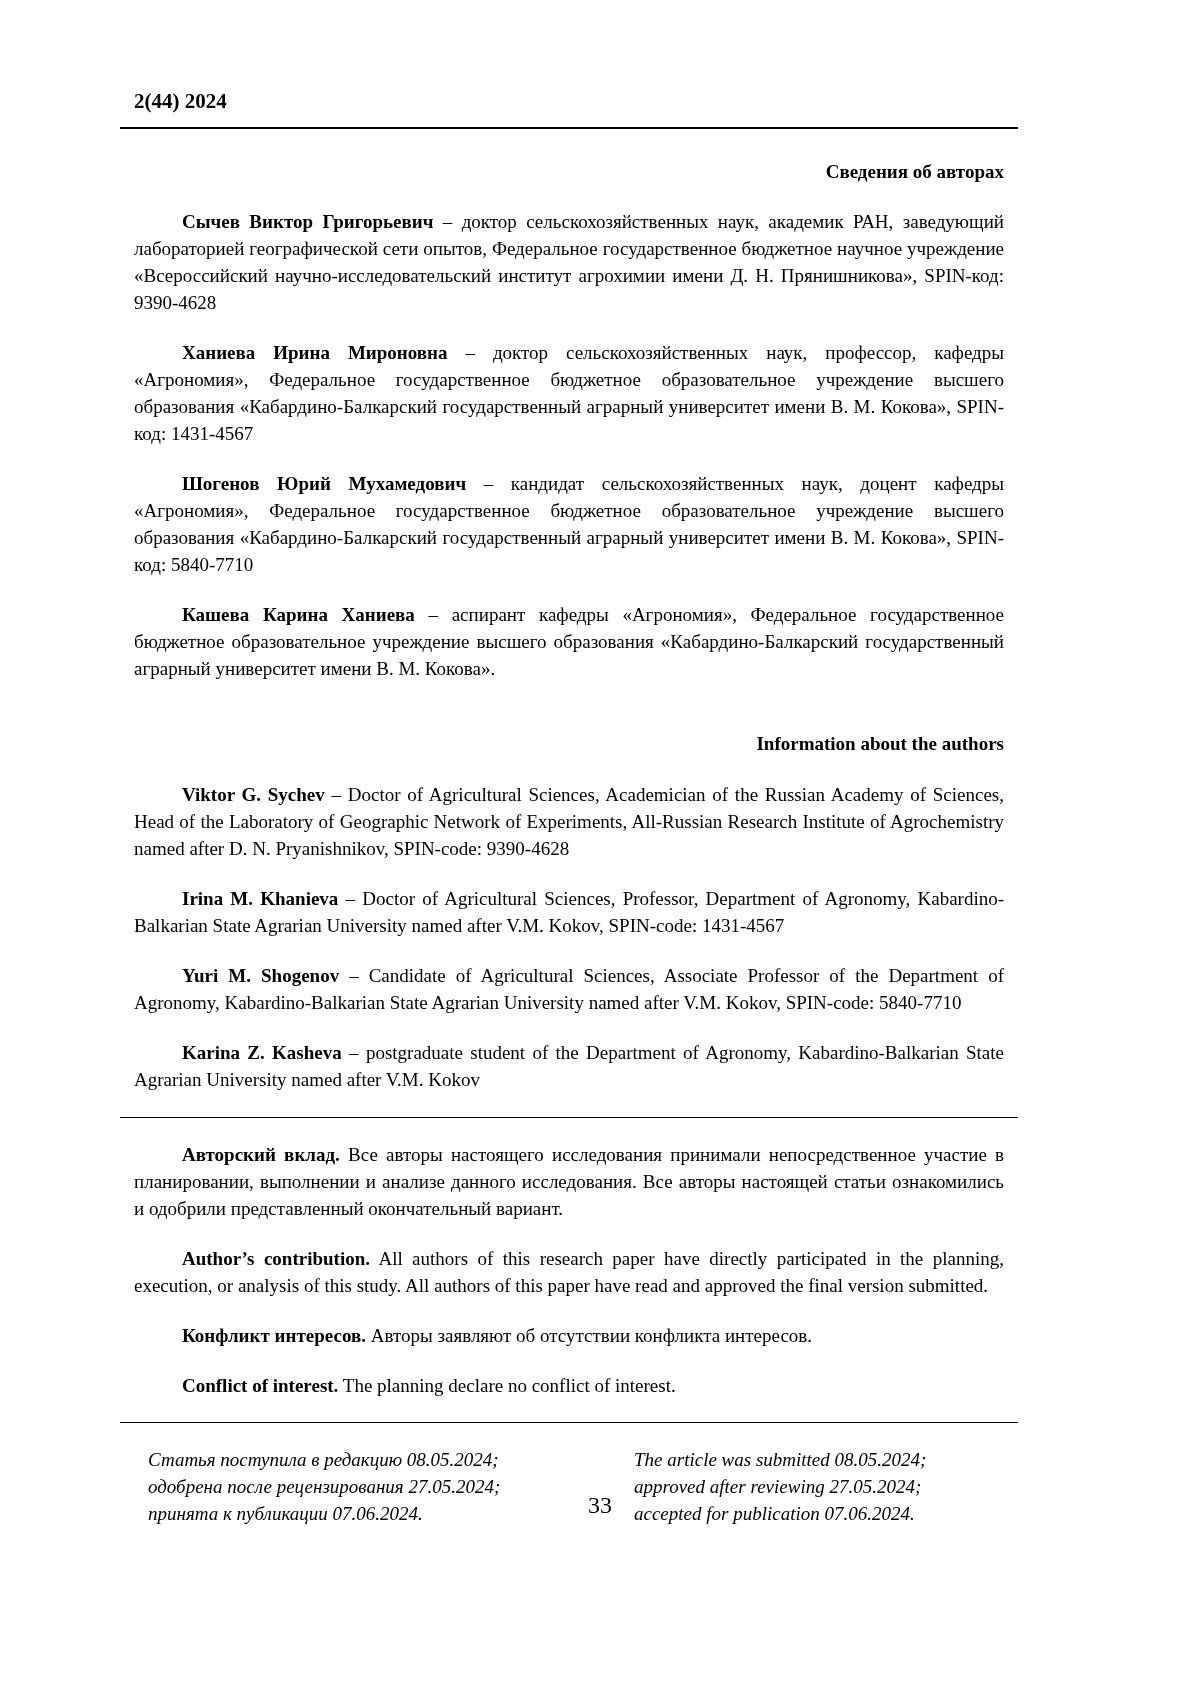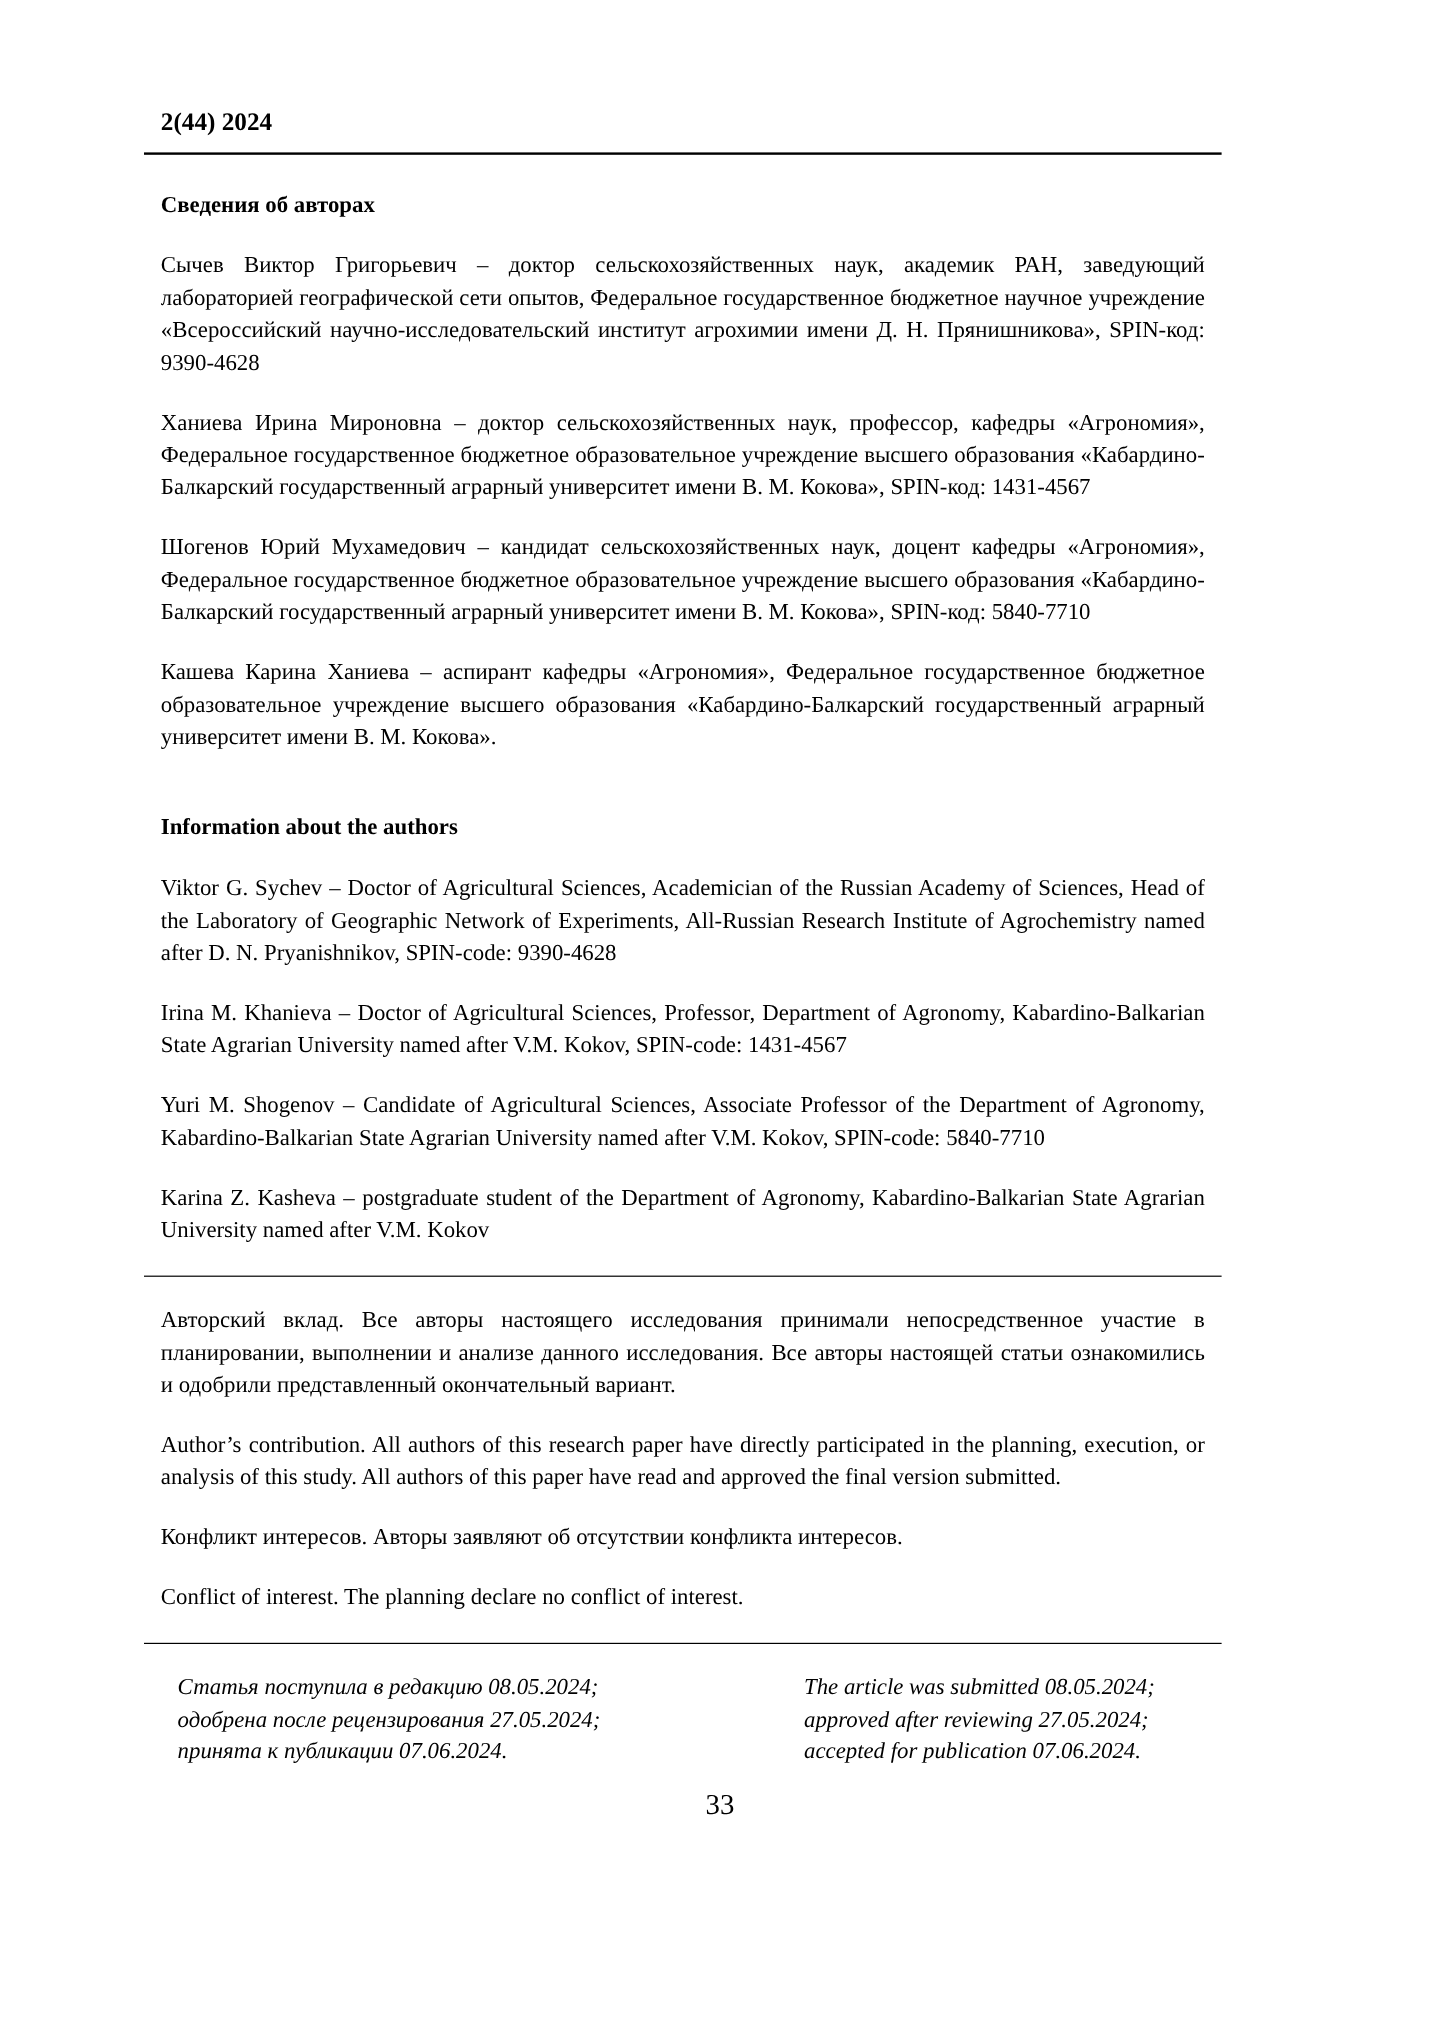--- a/index.html
+++ b/index.html
@@ -33,34 +33,33 @@
     border-top: 2.2px solid #000000;
     margin: 9px -14px 0;
   }
   .rule.thin {
     border-top-width: 1.6px;
     margin: 4px -14px 24px;
   }
   .section-heading {
     font-size: 19px;
     font-weight: bold;
-    text-align: left;
+    text-align: right;
     margin: 30px 0 24px;
   }
   .section-heading.en { margin-top: 48px; }
   p.para {
     margin: 0 0 23px;
     text-align: justify;
   }
-  .lead { font-weight: normal; }
+  .lead { font-weight: bold; margin-left: 48px; }
   .dates {
     display: flex;
     font-style: italic;
     margin-top: 12px;
-    gap: 36px;
   }
   .dates .col-ru { margin-left: 14px; width: 446px; flex: 0 0 auto; }
   .dates .col-en { margin-left: 40px; font-style: italic; }
   .page-number {
     position: absolute;
     left: 0; right: 0;
     top: 1488px;
     text-align: center;
     font-size: 24px;
   }

